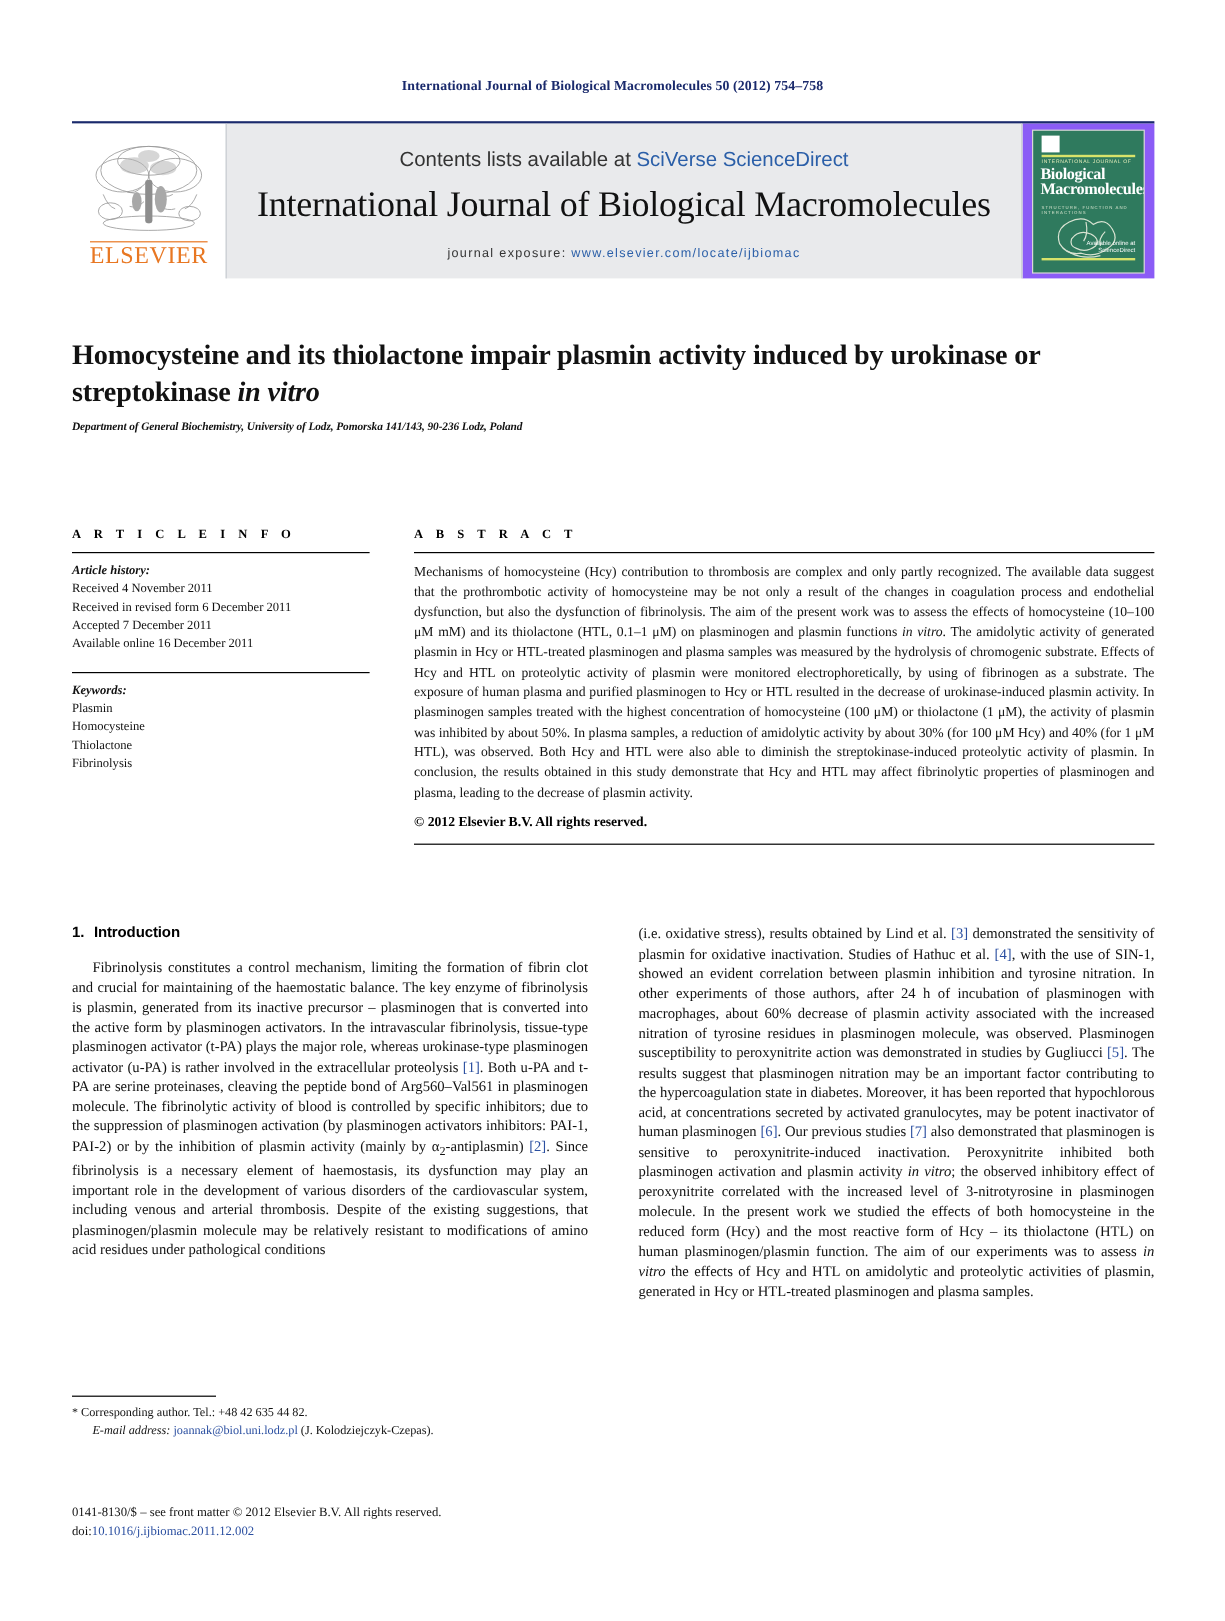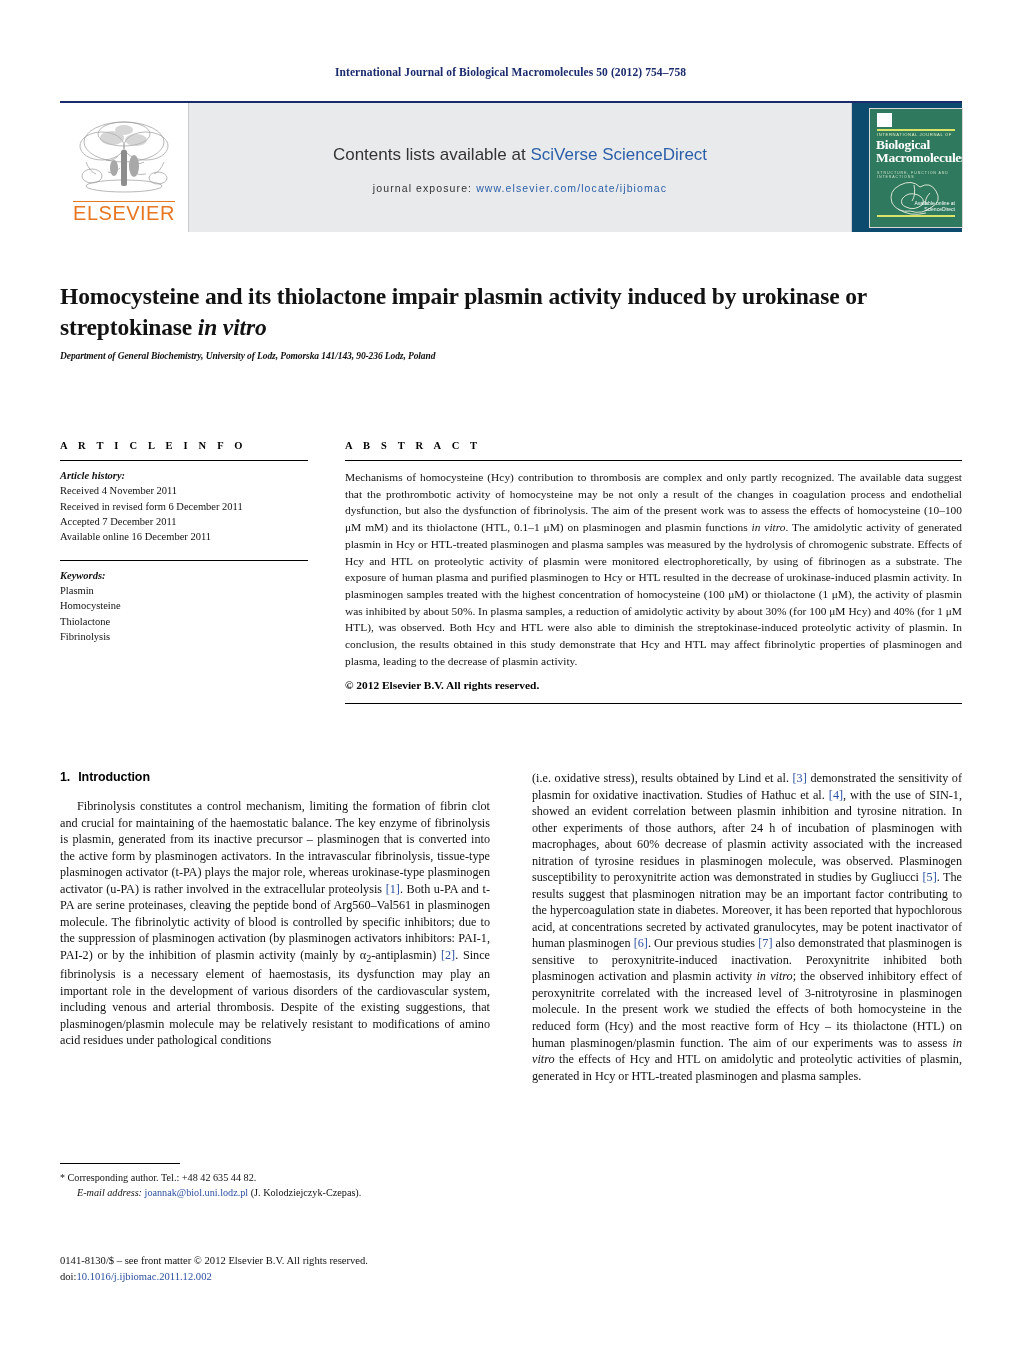--- a/index.html
+++ b/index.html
@@ -57,21 +57,21 @@
     display: flex;
     flex-direction: column;
     align-items: center;
     justify-content: center;
     background: #ffffff;
     padding-top: 4px;
     box-sizing: border-box;
   }
   .tree-svg { display:block; }
   .elsevier-word {
-    font-family: Liberation Sans, sans-serif;
+    font-family: Liberation Serif, serif;
     font-size: 20px;
     letter-spacing: 0.5px;
     color: #E87722;
     border-top: 1.2px solid #E87722;
     padding-top: 1px;
     margin-top: 1px;
     line-height: 1.05;
   }
   .journal-band {
     flex: 1 1 auto;
@@ -106,24 +106,24 @@
     font-size: 10.5px;
     letter-spacing: 1.1px;
     margin-top: 17px;
     color: #333333;
   }
   .homepage-line .hp-url { color: #2b5fa8; }
 
   .cover-thumb {
     width: 110px;
     flex: 0 0 110px;
-    background: #0c4a6e;
+    background: #8b5cf6;
     display: flex;
     align-items: center;
-    justify-content: flex-end;
+    justify-content: center;
   }
   .cover-card {
     width: 92px;
     height: 118px;
     background: #2f7a5e;
     position: relative;
     box-shadow: 0 0 0 1px #d8d8d8;
     overflow: hidden;
   }
   .cover-top-rule {
@@ -341,20 +341,21 @@
             </g>
           </svg>
         </span>
         <span class="elsevier-word">ELSEVIER</span>
       </div>
 
       <div class="journal-band">
         <div class="contents-line">
           <span>Contents lists available at </span><span class="sd-link">SciVerse ScienceDirect</span>
         </div>
+        <div class="journal-name">International Journal of Biological Macromolecules</div>
         <div class="homepage-line">
           <span>journal exposure:</span>
           <span class="hp-url">www.elsevier.com/locate/ijbiomac</span>
         </div>
       </div>
 
       <div class="cover-thumb">
         <div class="cover-card">
           <div class="cover-mini-logo"></div>
           <div class="cover-top-rule"></div>

